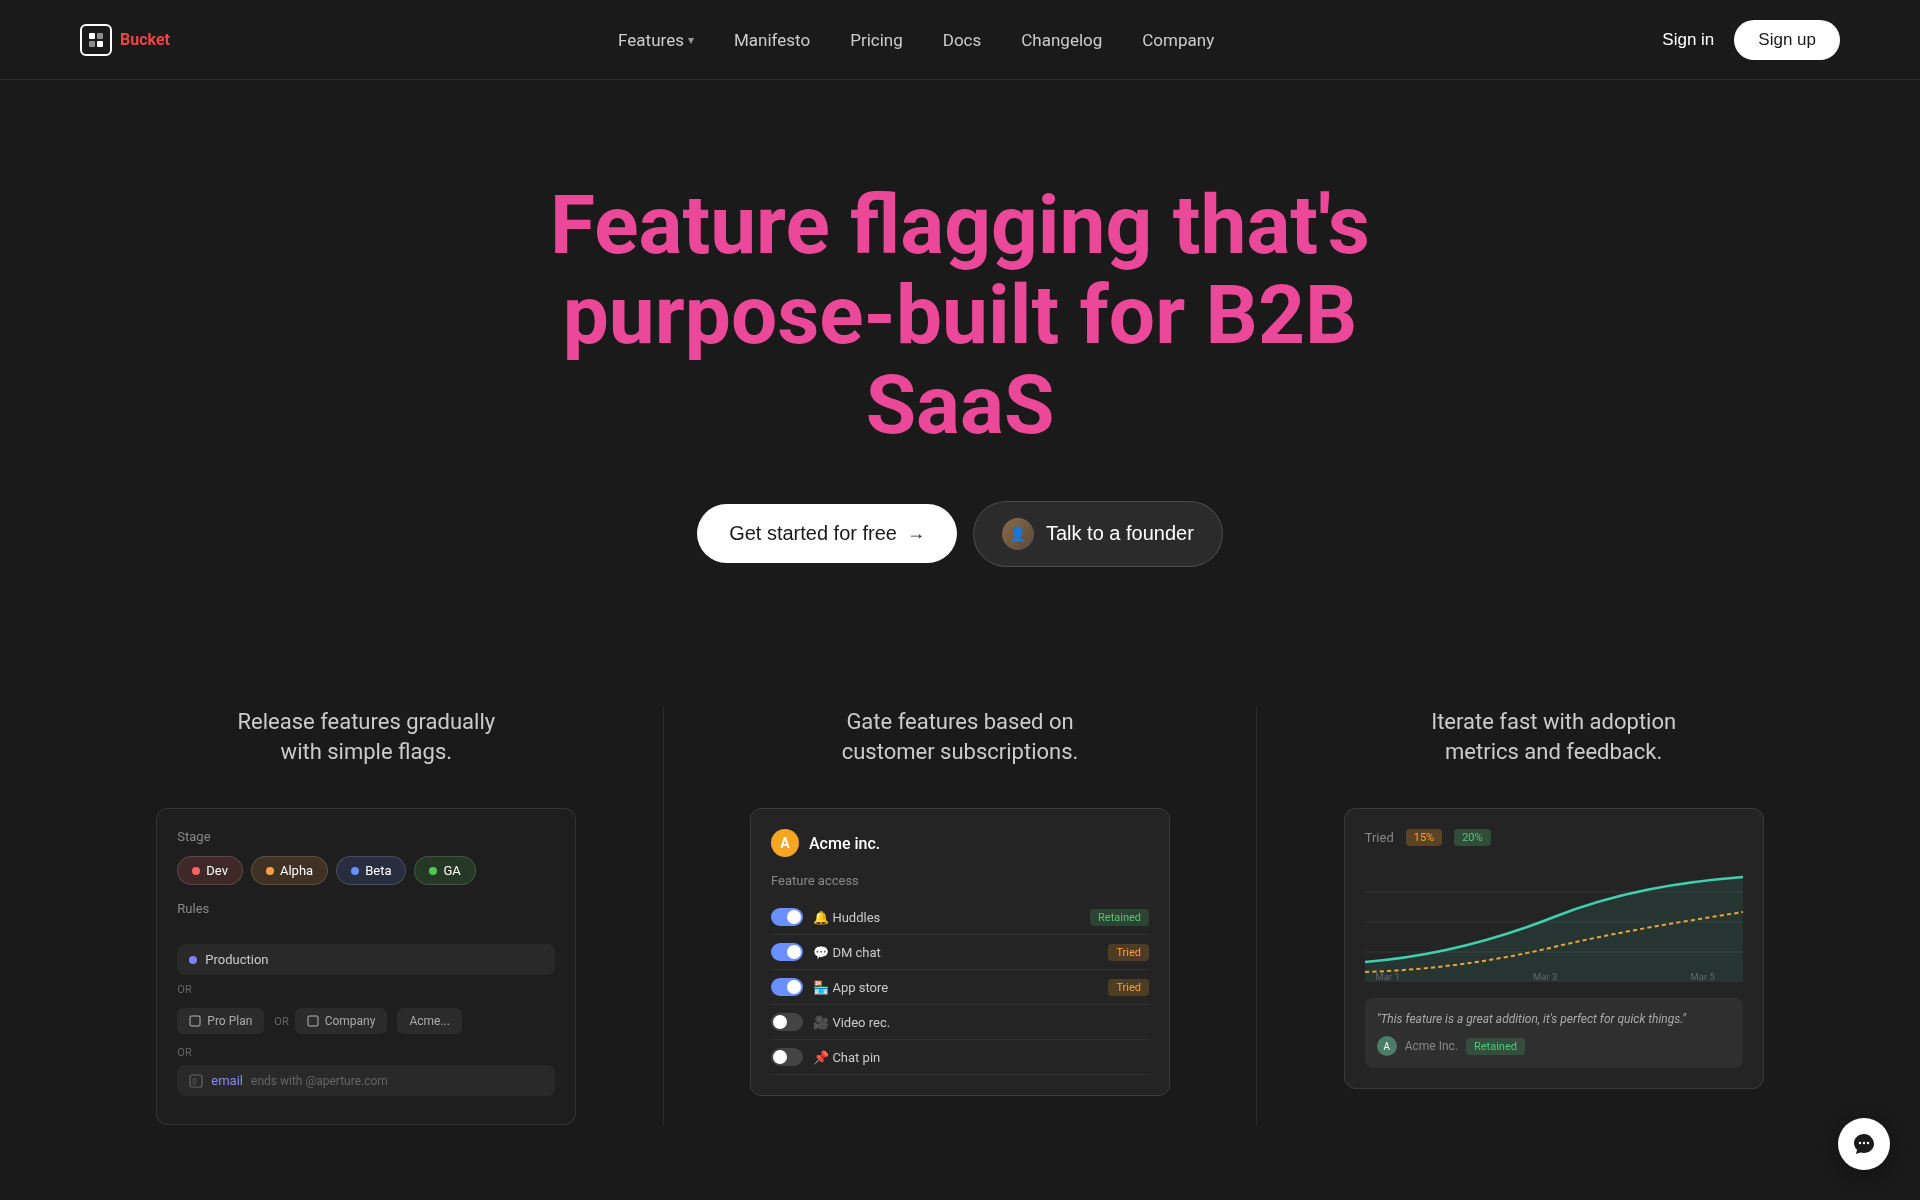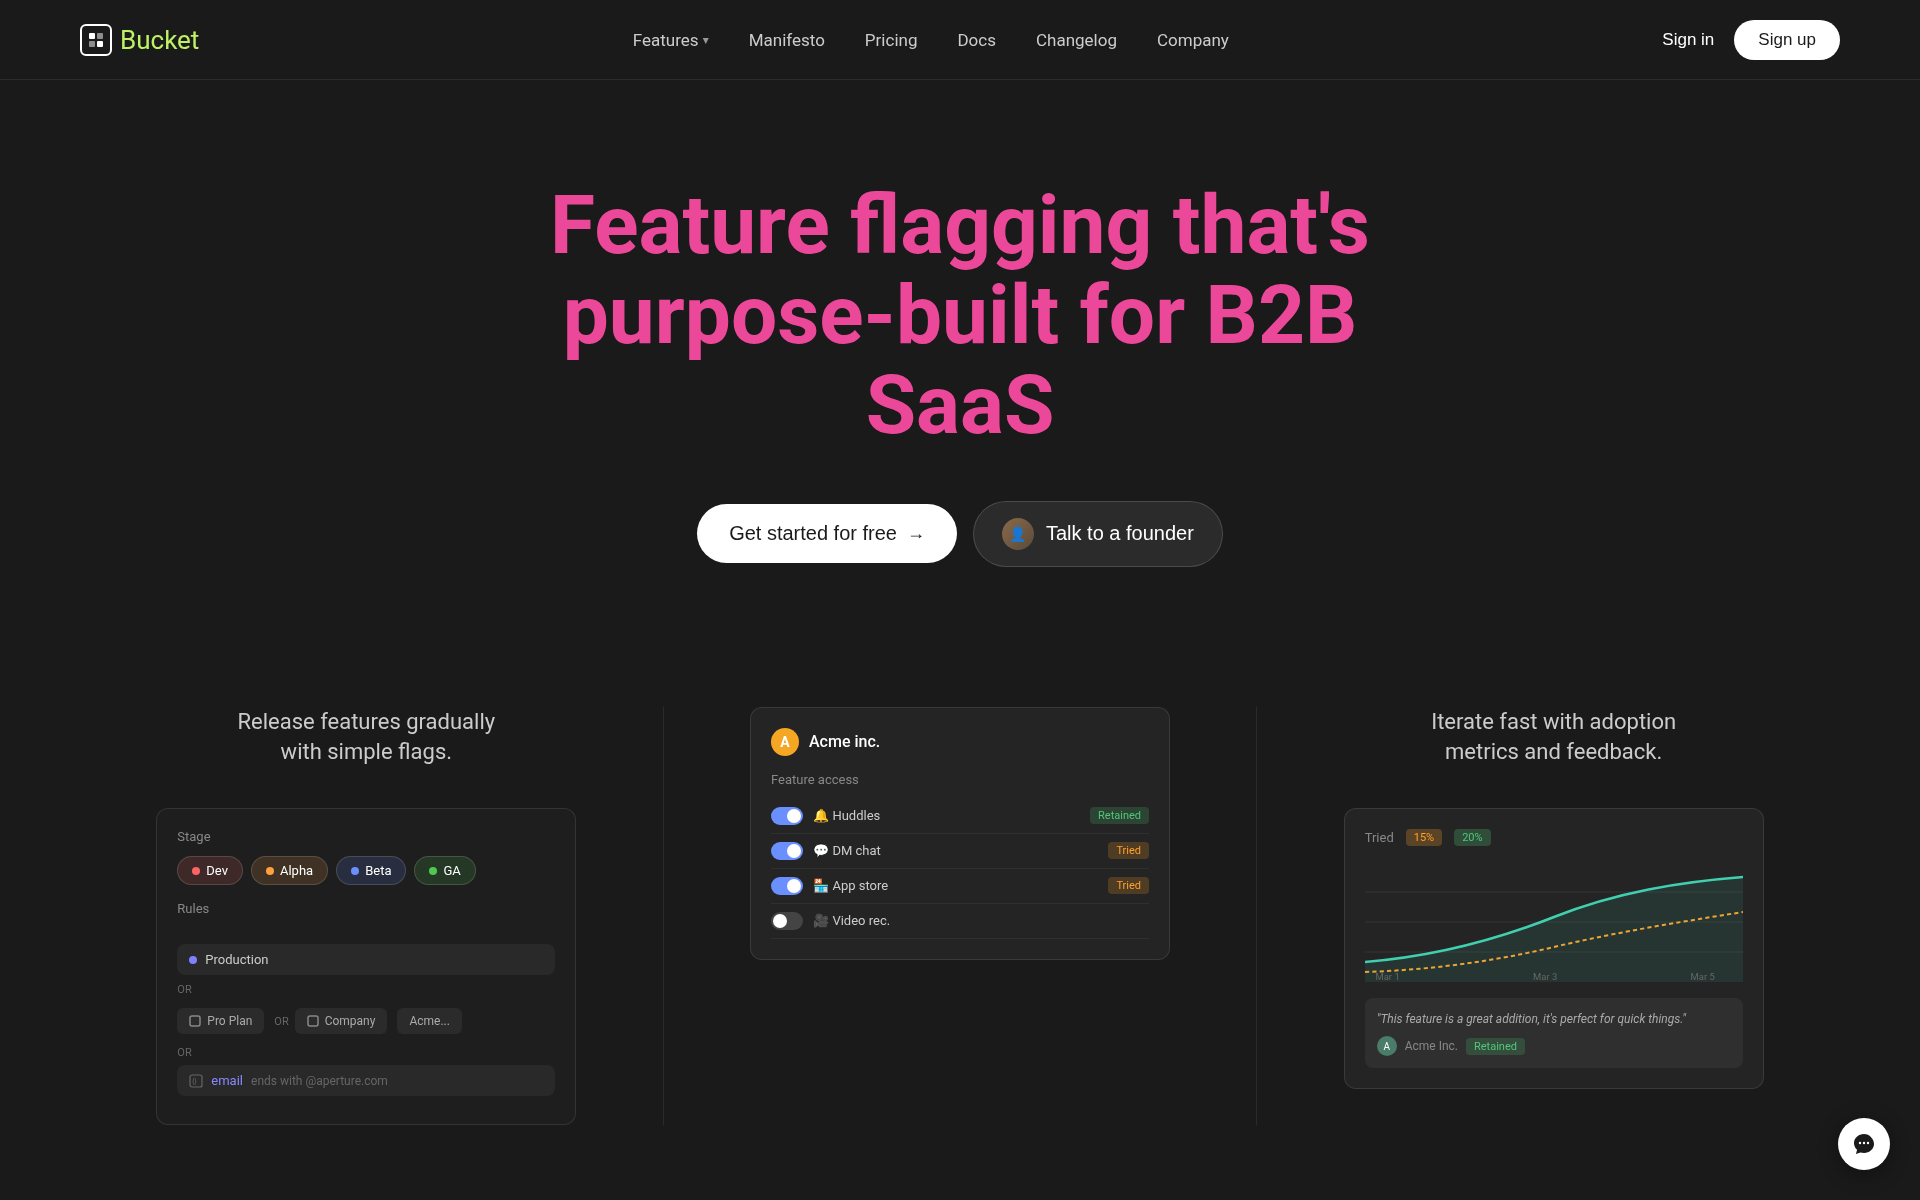--- a/index.html
+++ b/index.html
@@ -42,23 +42,23 @@
       align-items: center;
       justify-content: center;
     }
 
     .logo-icon svg {
       width: 18px;
       height: 18px;
     }
 
     .logo-text {
-      font-size: 26px;
-      font-weight: 400;
-      color: #bef264;
+      font-size: 16px;
+      font-weight: 700;
+      color: #ef4444;
     }
 
     .navbar-center {
       display: flex;
       align-items: center;
       gap: 40px;
     }
 
     .nav-item {
       font-size: 17px;
@@ -626,20 +626,23 @@
           </svg>
         <span style="color:#8888ff;text-align:right;">email</span>
         <span style="color:#666;font-size:12px;">ends with @aperture.com</span>
       </div>
     </div>
   </div>
 
   <div class="divider-col"></div>
 
   <div class="feature-column">
+    <p class="feature-title">
+      Gate features based on<br>customer subscriptions.
+    </p>
     <div class="mock-card">
       <div class="mock-company-header">
         <div class="mock-company-icon">A</div>
         <span class="mock-company-name">Acme inc.</span>
       </div>
       <div class="mock-features-label">Feature access</div>
 
       <div class="mock-feature-row">
         <div class="mock-feature-left">
           <div class="mock-toggle"></div>
@@ -664,20 +667,26 @@
         <span class="mock-badge mock-badge-tried">Tried</span>
       </div>
 
       <div class="mock-feature-row">
         <div class="mock-feature-left">
           <div class="mock-toggle mock-toggle-off"></div>
           <span class="mock-feature-name">🎥 Video rec.</span>
         </div>
       </div>
 
+      <div class="mock-feature-row">
+        <div class="mock-feature-left">
+          <div class="mock-toggle mock-toggle-off"></div>
+          <span class="mock-feature-name">📌 Chat pin</span>
+        </div>
+      </div>
     </div>
   </div>
 
   <div class="divider-col"></div>
 
   <div class="feature-column">
     <p class="feature-title">
       Iterate fast with adoption<br>metrics and feedback.
     </p>
     <div class="mock-card">

